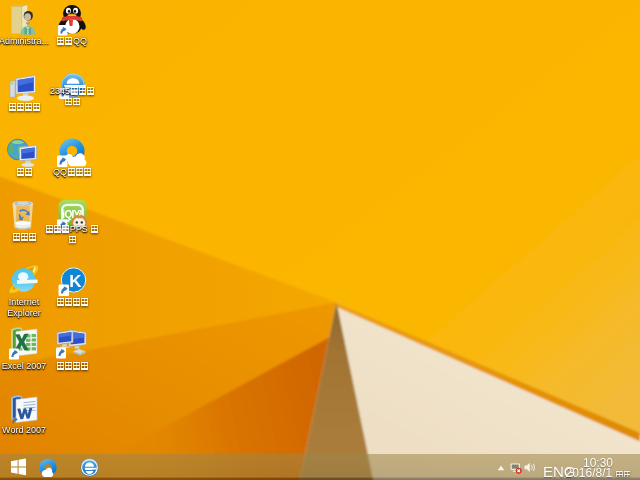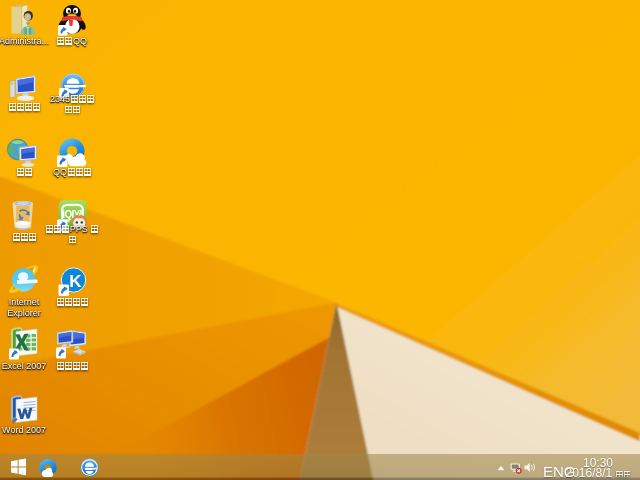--- a/index.html
+++ b/index.html
@@ -278,21 +278,21 @@
  <path d="M10.2 14.8 L13.3 14.6 L14.9 20.6 L16.6 14.4 L19.1 14.2 L20.8 20.2 L22.4 14 L25.4 13.8 L22.6 24.6 L19.8 24.8 L18 18.9 L16.2 25 L13.4 25.2 Z" fill="#2b579a"></path>
  <path d="M7.5 23.5 C8.5 25.5 8.2 27.5 7 29 C6 27.5 6.2 25 7.5 23.5 Z" fill="#e8953a"></path>
  <rect x="2" y="21" width="10" height="11" rx="1.2" fill="#fff" opacity="0"></rect>
  <path d="M5.5 29.5 C5.5 26 7 24.3 9.5 24 L9.5 26.5 C7.8 26.7 7 27.8 6.9 29.5 Z" fill="#3b77c0"></path>
  <path d="M7.6 23.2 L10.8 25.4 L7.6 27.4 Z" fill="#3b77c0"></path>
 </svg>
 
 <div class="cell" style="left:-8px;top:36px;width:64px">Administra...</div>
 <div class="cell" style="left:40px;top:36px;width:64px"><span class="cj"></span><span class="cj"></span>QQ</div>
 <div class="cell" style="left:-8px;top:102px;width:64px"><span class="cj"></span><span class="cj"></span><span class="cj"></span><span class="cj"></span></div>
-<div class="cell" style="left:36px;top:94px;width:72px">2345<span class="cj"></span><span class="cj"></span><span class="cj"></span><br><span class="cj"></span><span class="cj"></span></div>
+<div class="cell" style="left:36px;top:86px;width:72px">2345<span class="cj"></span><span class="cj"></span><span class="cj"></span><br><span class="cj"></span><span class="cj"></span></div>
 <div class="cell" style="left:-8px;top:167px;width:64px"><span class="cj"></span><span class="cj"></span></div>
 <div class="cell" style="left:40px;top:167px;width:64px">QQ<span class="cj"></span><span class="cj"></span><span class="cj"></span></div>
 <div class="cell" style="left:-8px;top:232px;width:64px"><span class="cj"></span><span class="cj"></span><span class="cj"></span></div>
 <div class="cell" style="left:36px;top:224px;width:72px"><span class="cj"></span><span class="cj"></span><span class="cj"></span>PPS <span class="cj"></span><br><span class="cj"></span></div>
 <div class="cell" style="left:-8px;top:297px;width:64px">Internet<br>Explorer</div>
 <div class="cell" style="left:40px;top:297px;width:64px"><span class="cj"></span><span class="cj"></span><span class="cj"></span><span class="cj"></span></div>
 <div class="cell" style="left:-8px;top:361px;width:64px">Excel 2007</div>
 <div class="cell" style="left:40px;top:361px;width:64px"><span class="cj"></span><span class="cj"></span><span class="cj"></span><span class="cj"></span></div>
 <div class="cell" style="left:-8px;top:425px;width:64px">Word 2007</div>
 

